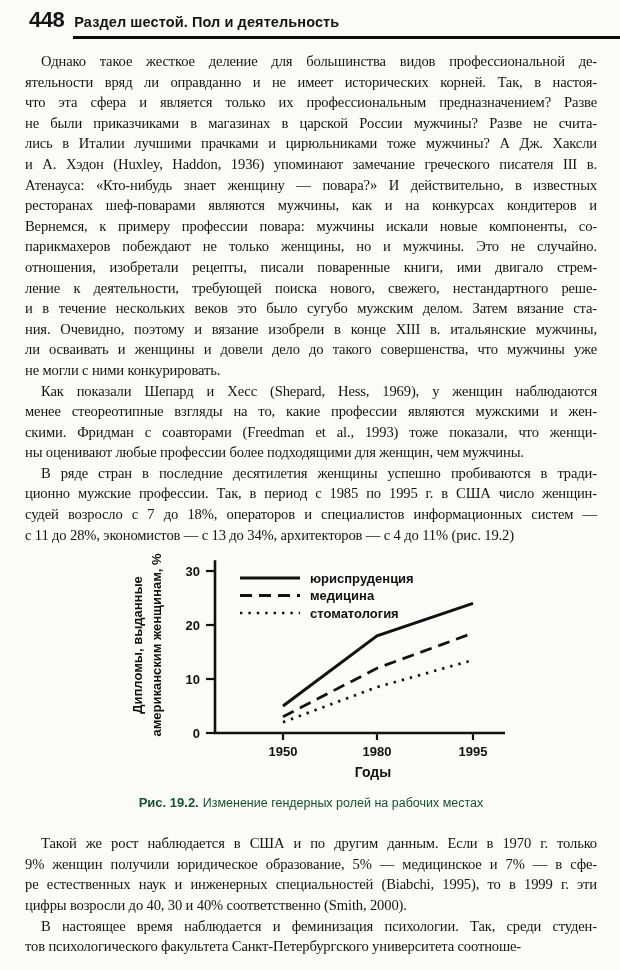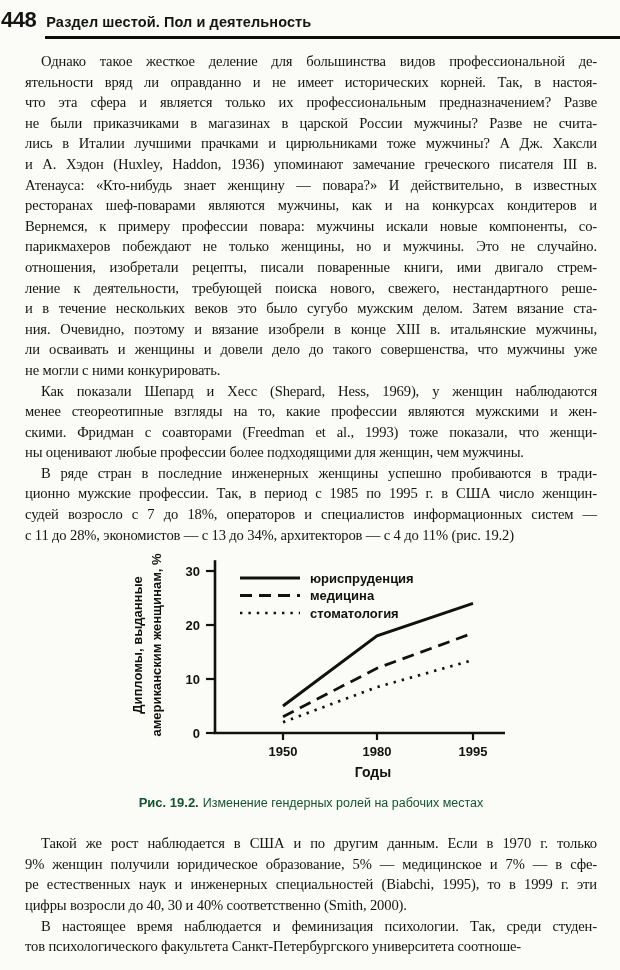--- a/index.html
+++ b/index.html
@@ -22,20 +22,21 @@
     margin-left:-24px;
     margin-right:-23px;
   }
   .pagenum{
     font-family:"Liberation Sans",sans-serif;
     font-weight:800;
     font-size:22px;
     letter-spacing:-0.5px;
     margin-right:9px;
     line-height:22px;
+    padding-left:28px;
   }
   .hrule-wrap{
     flex:1;
     border-bottom:3px solid #0c0c0c;
     padding:0 0 5px 1px;
   }
   .htitle{
     font-family:Liberation Sans, sans-serif;
     font-weight:700;
     font-size:14.5px;
@@ -103,21 +104,21 @@
         <div class="tline">ли осваивать и женщины и довели дело до такого совершенства, что мужчины уже</div>
         <div class="tline last">не могли с ними конкурировать.</div>
       </div>
     <div class="para">
         <div class="tline">Как показали Шепард и Хесс (Shepard, Hess, 1969), у женщин наблюдаются</div>
         <div class="tline">менее стеореотипные взгляды на то, какие профессии являются мужскими и жен-</div>
         <div class="tline">скими. Фридман с соавторами (Freedman et al., 1993) тоже показали, что женщи-</div>
         <div class="tline last">ны оценивают любые профессии более подходящими для женщин, чем мужчины.</div>
       </div>
     <div class="para">
-        <div class="tline">В ряде стран в последние инженерных женщины успешно пробиваются в тради-</div>
+        <div class="tline">В ряде стран в последние десятилетия женщины успешно пробиваются в тради-</div>
         <div class="tline">ционно мужские профессии. Так, в период с 1985 по 1995 г. в США число женщин-</div>
         <div class="tline">судей возросло с 7 до 18%, операторов и специалистов информационных систем —</div>
         <div class="tline last">с 11 до 28%, экономистов — с 13 до 34%, архитекторов — с 4 до 11% (рис. 19.2)</div>
       </div>
 
     <figure>
       <svg id="chart" width="400" height="232" viewBox="0 0 400 232">
           <line x1="95" y1="7.199999999999989" x2="95" y2="180" stroke="#111111" stroke-width="2.6"></line>
           <line x1="93.7" y1="180" x2="385" y2="180" stroke="#111111" stroke-width="2.6"></line>
           <line x1="86" y1="180" x2="95" y2="180" stroke="#111111" stroke-width="2.2"></line>

